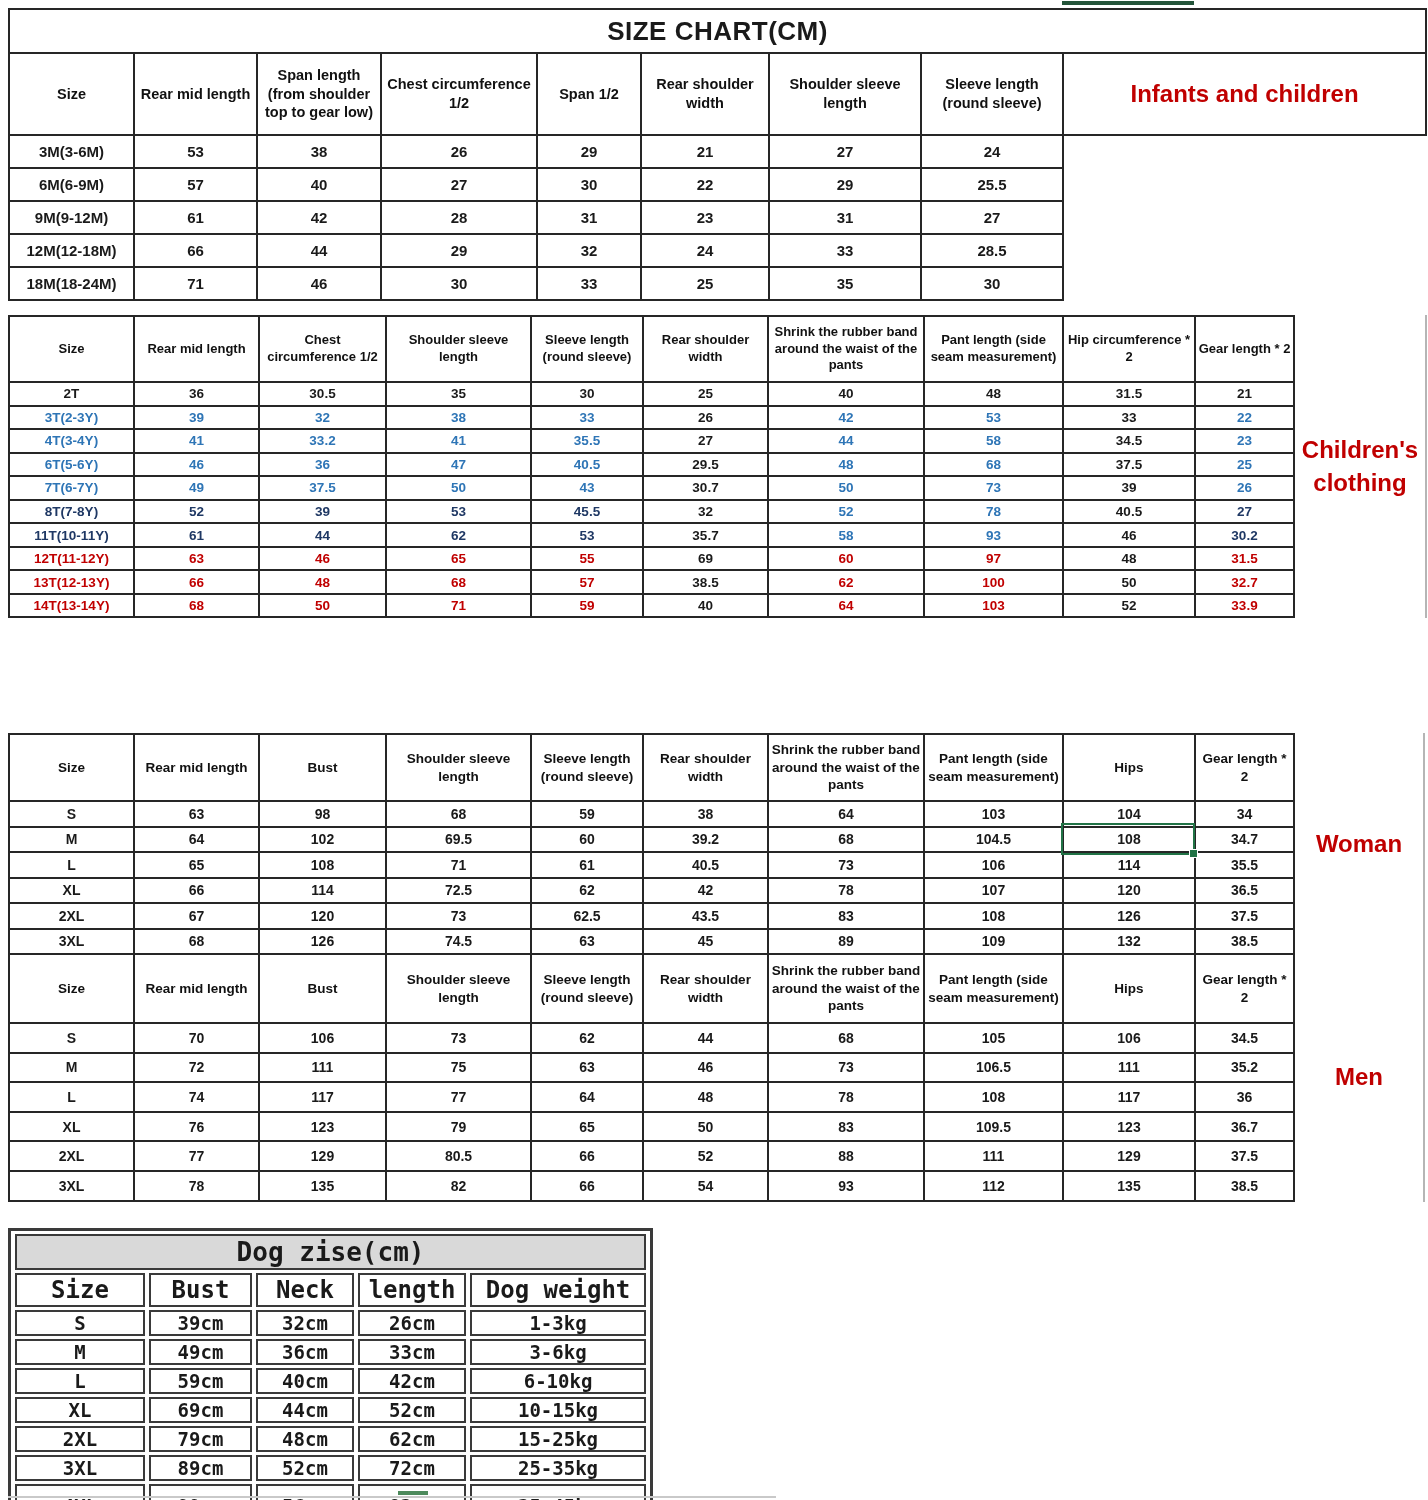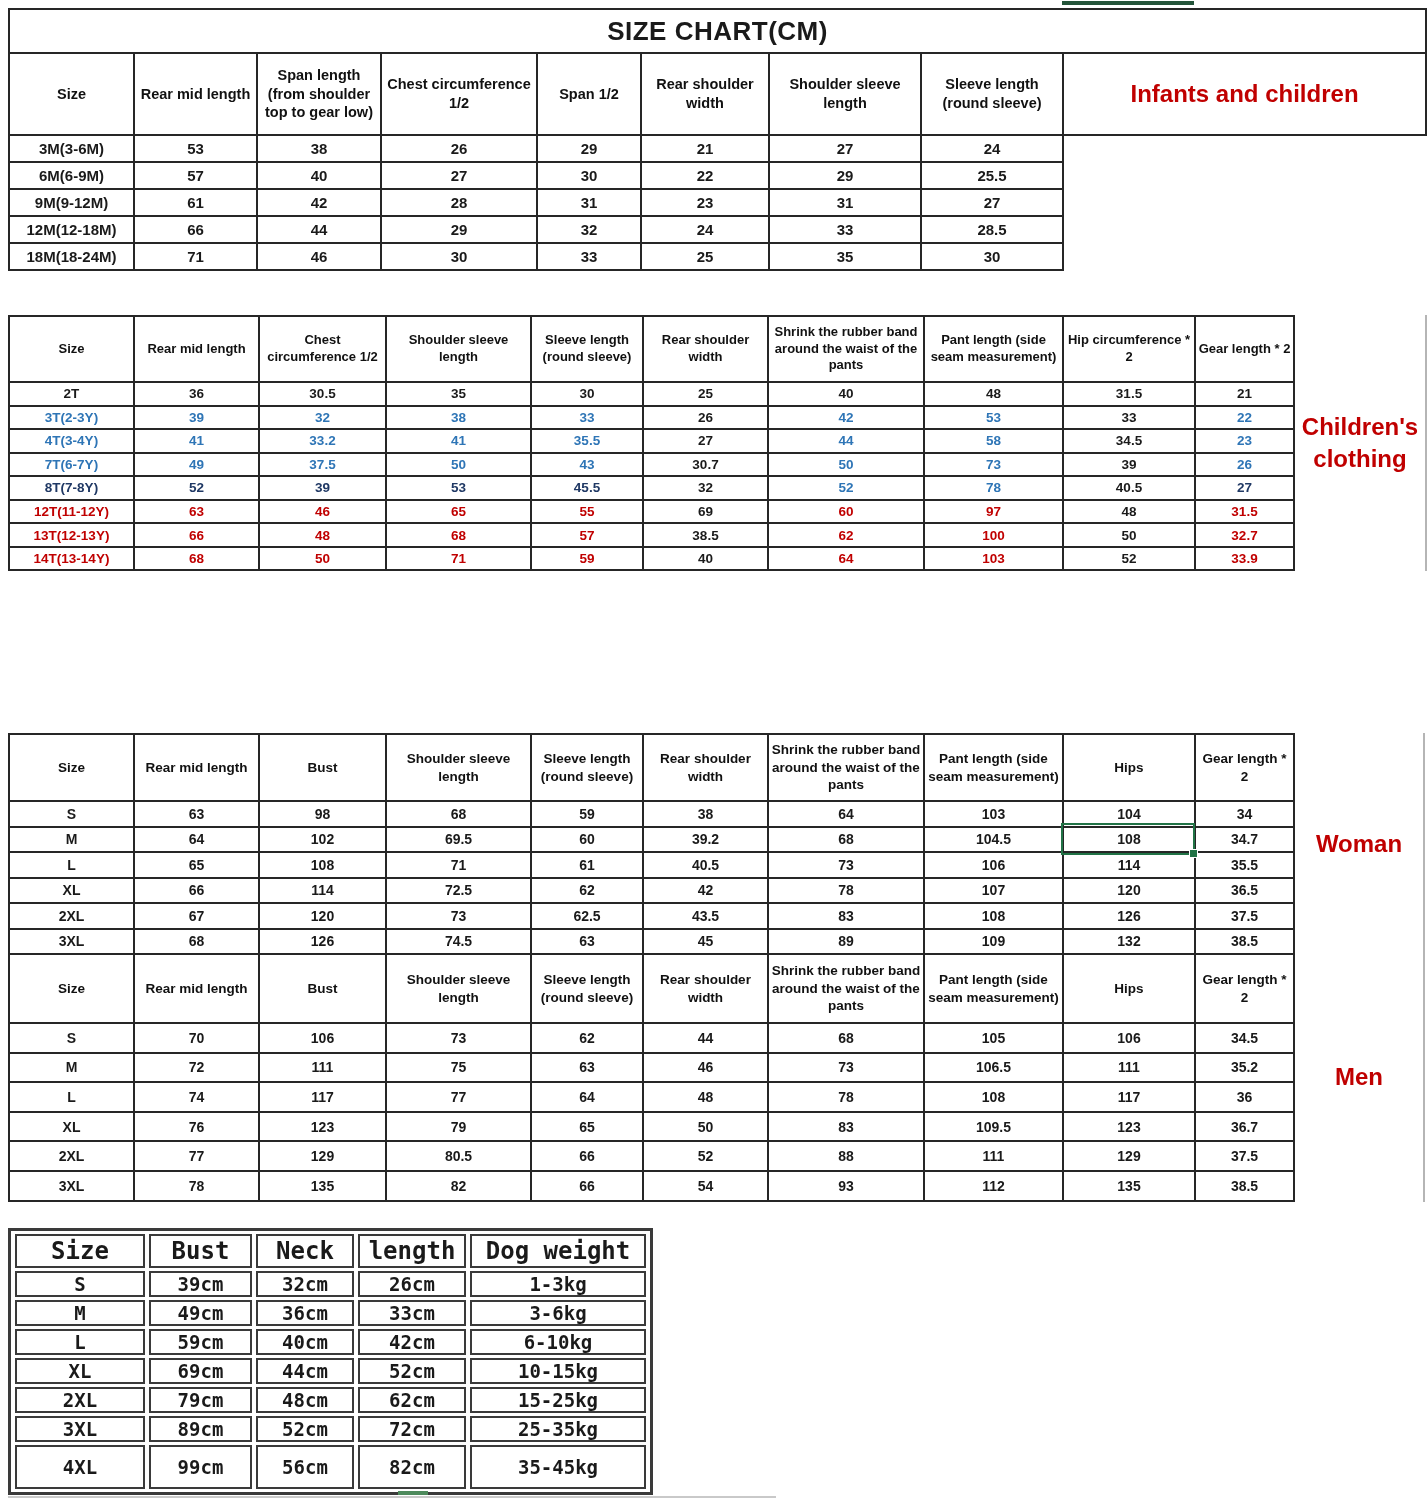--- a/index.html
+++ b/index.html
@@ -12,21 +12,21 @@
       font-weight:bold;padding:0 2px;overflow:hidden;}
   table.grid th{font-size:13.5px;line-height:1.3;color:#111;}
   table.grid td{font-size:15px;}
 
   
   #sec-infants{position:absolute;left:8px;top:8px;}
   #tbl-infants{width:1417px;}
   #tbl-infants .title-row td{height:42px;font-size:26px;letter-spacing:.5px;border-bottom:2px solid #262626;}
   #tbl-infants thead tr.hdr{height:82px;}
   #tbl-infants th{font-size:14.5px;}
-  #tbl-infants tbody tr{height:27px;}
+  #tbl-infants tbody tr{height:33px;}
   #tbl-infants td.side-label{font-size:24px;color:#c00000;vertical-align:middle;}
 
   
   .flexsec{position:absolute;left:8px;display:flex;align-items:stretch;}
   .flexsec table{width:1285px;}
   .label-box{flex:1;display:flex;align-items:center;justify-content:center;
       border-right:2px solid #b5b5b5;text-align:center;
       font-weight:bold;font-size:24px;color:#c00000;line-height:1.35;}
   #sec-children{top:315px;width:1417px;}
   #tbl-children thead tr{height:66px;}
@@ -226,20 +226,32 @@
             <td>33.2</td>
             <td>41</td>
             <td>35.5</td>
             <td>27</td>
             <td>44</td>
             <td>58</td>
             <td>34.5</td>
             <td>23</td>
           </tr>
           <tr class="c-blue">
+            <td>6T(5-6Y)</td>
+            <td>46</td>
+            <td>36</td>
+            <td>47</td>
+            <td>40.5</td>
+            <td>29.5</td>
+            <td>48</td>
+            <td>68</td>
+            <td>37.5</td>
+            <td>25</td>
+          </tr>
+          <tr class="c-blue">
             <td>7T(6-7Y)</td>
             <td>49</td>
             <td>37.5</td>
             <td>50</td>
             <td>43</td>
             <td>30.7</td>
             <td>50</td>
             <td>73</td>
             <td>39</td>
             <td>26</td>
@@ -248,20 +260,32 @@
             <td>8T(7-8Y)</td>
             <td>52</td>
             <td>39</td>
             <td>53</td>
             <td>45.5</td>
             <td>32</td>
             <td>52</td>
             <td>78</td>
             <td>40.5</td>
             <td>27</td>
+          </tr>
+          <tr class="c-navy">
+            <td>11T(10-11Y)</td>
+            <td>61</td>
+            <td>44</td>
+            <td>62</td>
+            <td>53</td>
+            <td>35.7</td>
+            <td>58</td>
+            <td>93</td>
+            <td>46</td>
+            <td>30.2</td>
           </tr>
           <tr class="c-red">
             <td>12T(11-12Y)</td>
             <td>63</td>
             <td>46</td>
             <td>65</td>
             <td>55</td>
             <td>69</td>
             <td>60</td>
             <td>97</td>
@@ -522,20 +546,23 @@
   <div id="sec-dog">
     <table id="tbl-dog">
       <colgroup>
         <col style="width:130px">
           <col style="width:103px">
           <col style="width:98px">
           <col style="width:108px">
           <col style="width:176px">
       </colgroup>
       <thead>
+          <tr class="title-row">
+            <td colspan="5">Dog zise(cm)</td>
+          </tr>
           <tr class="hdr">
             <th>Size</th>
             <th>Bust</th>
             <th>Neck</th>
             <th>length</th>
             <th>Dog weight</th>
           </tr>
         </thead>
       <tbody>
           <tr class="c-black">

